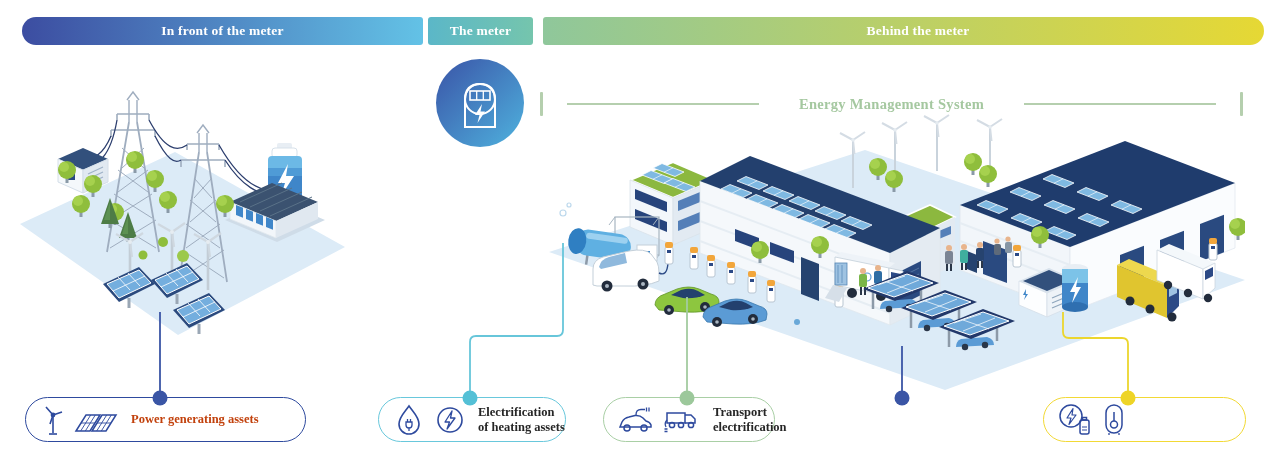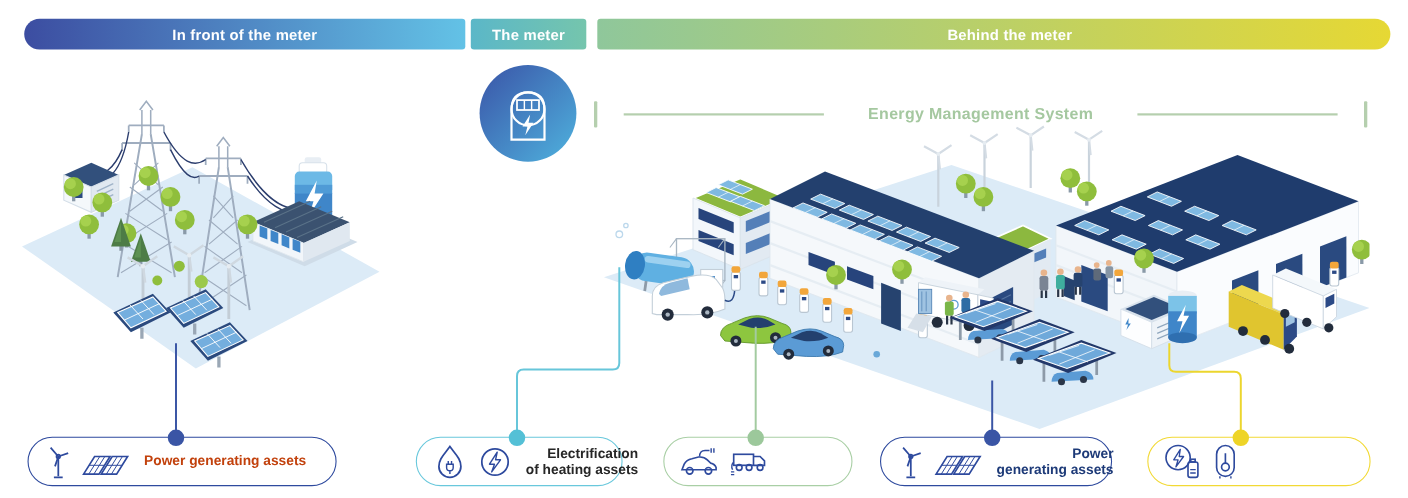--- a/index.html
+++ b/index.html
@@ -1,17 +1,17 @@
 <!DOCTYPE html>
 <html><head>
 <meta charset="utf-8">
 <style>
   html,body{margin:0;padding:0;background:#fff;}
   #canvas{position:relative;width:1280px;height:453px;background:#fff;overflow:hidden;
-          font-family:Liberation Sans, sans-serif;text-align:right;}
+          font-family:Liberation Serif, serif;}
   .bar{position:absolute;top:17px;height:28px;display:flex;align-items:center;justify-content:center;
        color:#fff;font-size:13.5px;font-weight:bold;letter-spacing:.2px;}
   #bar-front{left:22px;width:401px;border-radius:14px 3px 3px 14px;
        background:linear-gradient(90deg,#3c4da1,#63c2e6);}
   #bar-meter{left:428px;width:105px;border-radius:3px;
        background:linear-gradient(90deg,#5bb7c8,#75c5ad);}
   #bar-behind{left:543px;width:692px;border-radius:3px 14px 14px 3px;
        background:linear-gradient(90deg,#8fc79b,#e6d834);padding-left:29px;}
   #meter-circle{position:absolute;left:436px;top:59px;width:88px;height:88px;border-radius:50%;
        background:linear-gradient(135deg,#3a54a7,#4fb2de);display:flex;align-items:center;justify-content:center;}
@@ -501,44 +501,26 @@
     <span class="picon">
       <svg width="40" height="32" viewBox="0 0 40 32" fill="none" stroke="#2e4a9e" stroke-width="1.5">
         <rect x="5" y="9" width="18" height="10"></rect>
         <path d="M23,11 h6 l4,4 v4 h-10"></path>
         <circle cx="10" cy="21" r="2.6"></circle>
           <circle cx="19" cy="21" r="2.6"></circle>
           <circle cx="29" cy="21" r="2.6"></circle>
         <path d="M5,16 q-3,3 -1,7 M2.5,25 h3 M2.5,27.5 h3" stroke-width="1.3"></path>
       </svg>
     </span>
-  </div>
-
-  <div class="pill" style="left:800px;width:211px;border-color:#2e4a9e;">
-    <span class="picon">
-      <svg width="28" height="34" viewBox="0 0 28 34" fill="none" stroke="#2e4a9e" stroke-width="1.6">
-        <line x1="14" y1="12" x2="14" y2="30"></line>
-          <line x1="10" y1="31" x2="18" y2="31"></line>
-        <path d="M14,12 L7,4 M14,12 L23,9 M14,12 L11,21"></path>
-          <circle cx="14" cy="12" r="1.6"></circle>
-      </svg>
-    </span>
-    <span class="picon">
-      <svg width="46" height="30" viewBox="0 0 46 30" fill="none" stroke="#2e4a9e" stroke-width="1.5">
-        <polygon points="2,26 12,10 26,10 16,26"></polygon>
-          <polygon points="18,26 28,10 42,10 32,26"></polygon>
-        <path d="M16.7,10 L6.7,26 M21.3,10 L11.3,26 M7,18 L21,18" stroke-width="0.9"></path>
-        <path d="M32.7,10 L22.7,26 M37.3,10 L27.3,26 M23,18 L37,18" stroke-width="0.9"></path>
-      </svg>
-    </span>
-    <div class="ptext" style="color:#1d3a78;">
-      <div>Power</div>
-      <div>generating assets</div>
+    <div class="ptext" style="color:#262626;">
+      <div>Transport</div>
+      <div>electrification</div>
     </div>
   </div>
+
 
   <div class="pill" style="left:1043px;width:203px;border-color:#f2d935;">
     <span class="picon">
       <svg width="36" height="34" viewBox="0 0 36 34" fill="none" stroke="#2e4a9e" stroke-width="1.5">
         <circle cx="14" cy="13" r="11"></circle>
         <polygon points="16,5.5 10,15 14,15 12,21.5 19,12 15,12" stroke-width="1.2" stroke-linejoin="round"></polygon>
         <rect x="23" y="17" width="9" height="14" rx="2"></rect>
           <rect x="25.5" y="14.5" width="4" height="2.5"></rect>
         <path d="M25,24 h5 M25,27 h5" stroke-width="1.2"></path>
       </svg>

